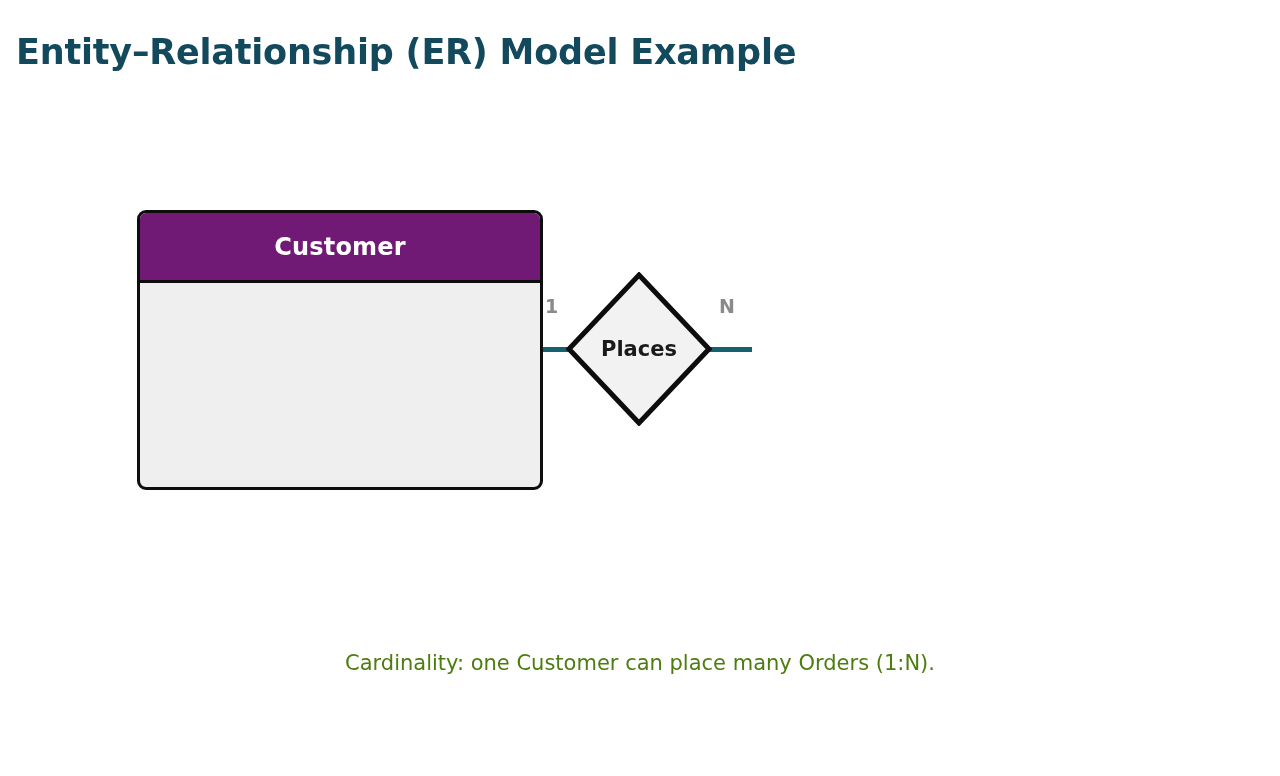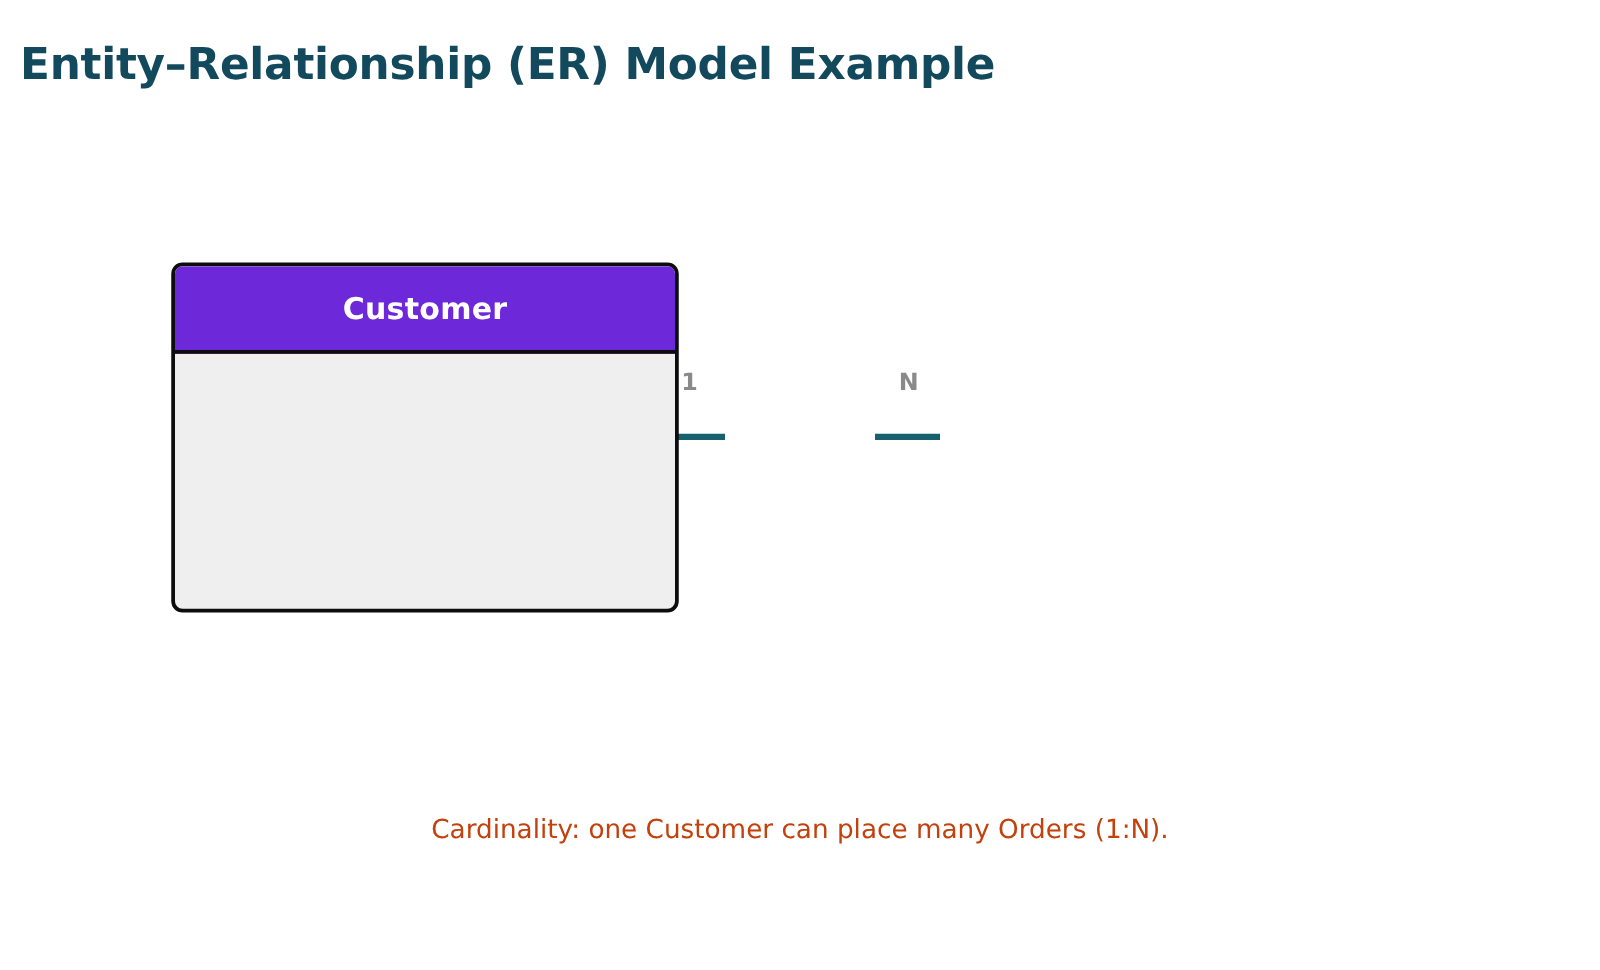--- a/index.html
+++ b/index.html
@@ -101,21 +101,21 @@
     background: #efefef;
     box-sizing: border-box;
     overflow: hidden;
     z-index: 4;
   }
   #entity-customer { left: 137px; }
   #entity-order    { left: 737px; }
 
   .entity-header {
     height: 70px;
-    background: #6d28d9;
+    background: #701a75;
     border-bottom: 3px solid #0d0d0d;
     display: flex;
     align-items: center;
     justify-content: center;
     box-sizing: border-box;
   }
   .entity-title {
     color: #ffffff;
     font-size: 24px;
     font-weight: bold;
@@ -140,39 +140,45 @@
   .attr-2 { top: 173px; }
 
   
   #diagram-caption {
     position: absolute;
     left: 0;
     top: 651px;
     width: 1280px;
     text-align: center;
     font-size: 21px;
-    color: #c2410c;
+    color: #4d7c0f;
     white-space: nowrap;
   }
 </style>
 </head>
 <body>
 
 <div id="canvas">
 
   <div id="diagram-title">Entity–Relationship (ER) Model Example</div>
 
   <div id="cardinality-one" class="cardinality">1</div>
 
   <div id="cardinality-many" class="cardinality">N</div>
 
   <div id="connector-left" class="connector"></div>
 
   <div id="connector-right" class="connector"></div>
 
+  <div id="relationship-places">
+    <svg viewBox="0 0 146 154" xmlns="http://www.w3.org/2000/svg">
+      <polygon points="73,3 143,77 73,151 3,77" fill="#f2f2f2" stroke="#0d0d0d" stroke-width="5" stroke-linejoin="miter"></polygon>
+    </svg>
+    <div id="relationship-label">Places</div>
+  </div>
 
   <div id="entity-customer" class="entity">
     <div class="entity-header">
       <span class="entity-title">Customer</span>
     </div>
   </div>
 
 
   <div id="diagram-caption">Cardinality: one Customer can place many Orders (1:N).</div>
 

